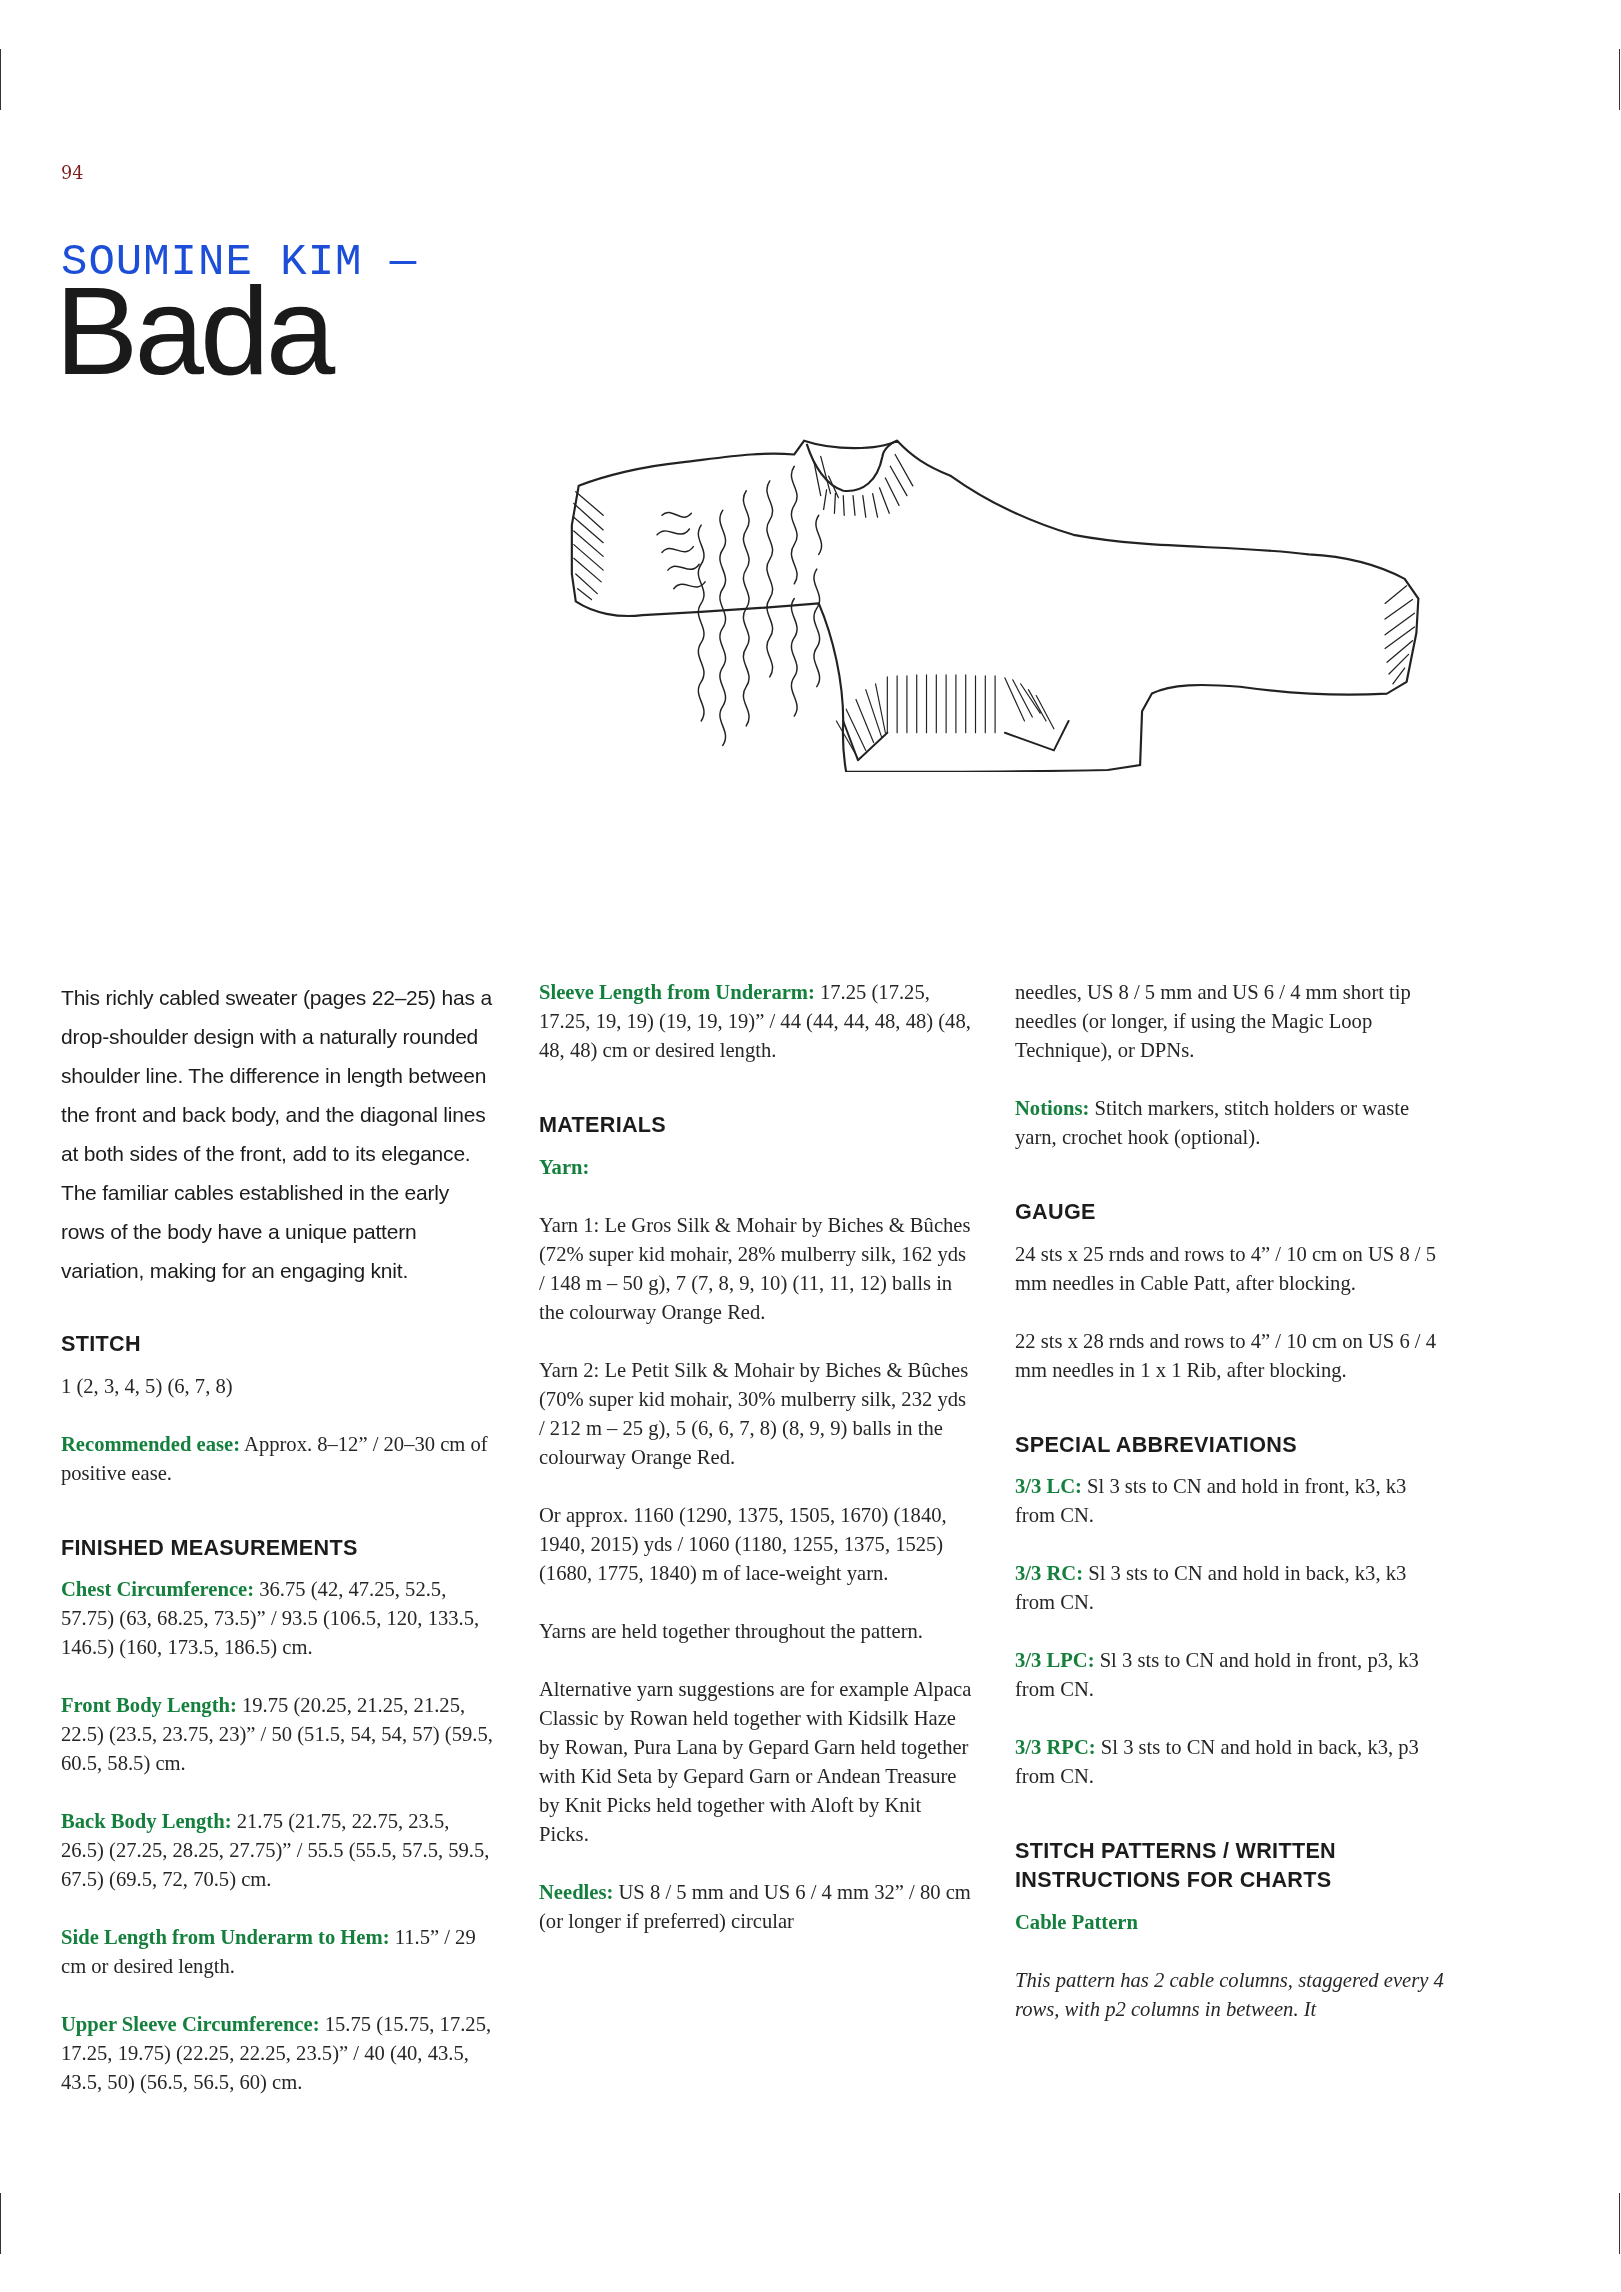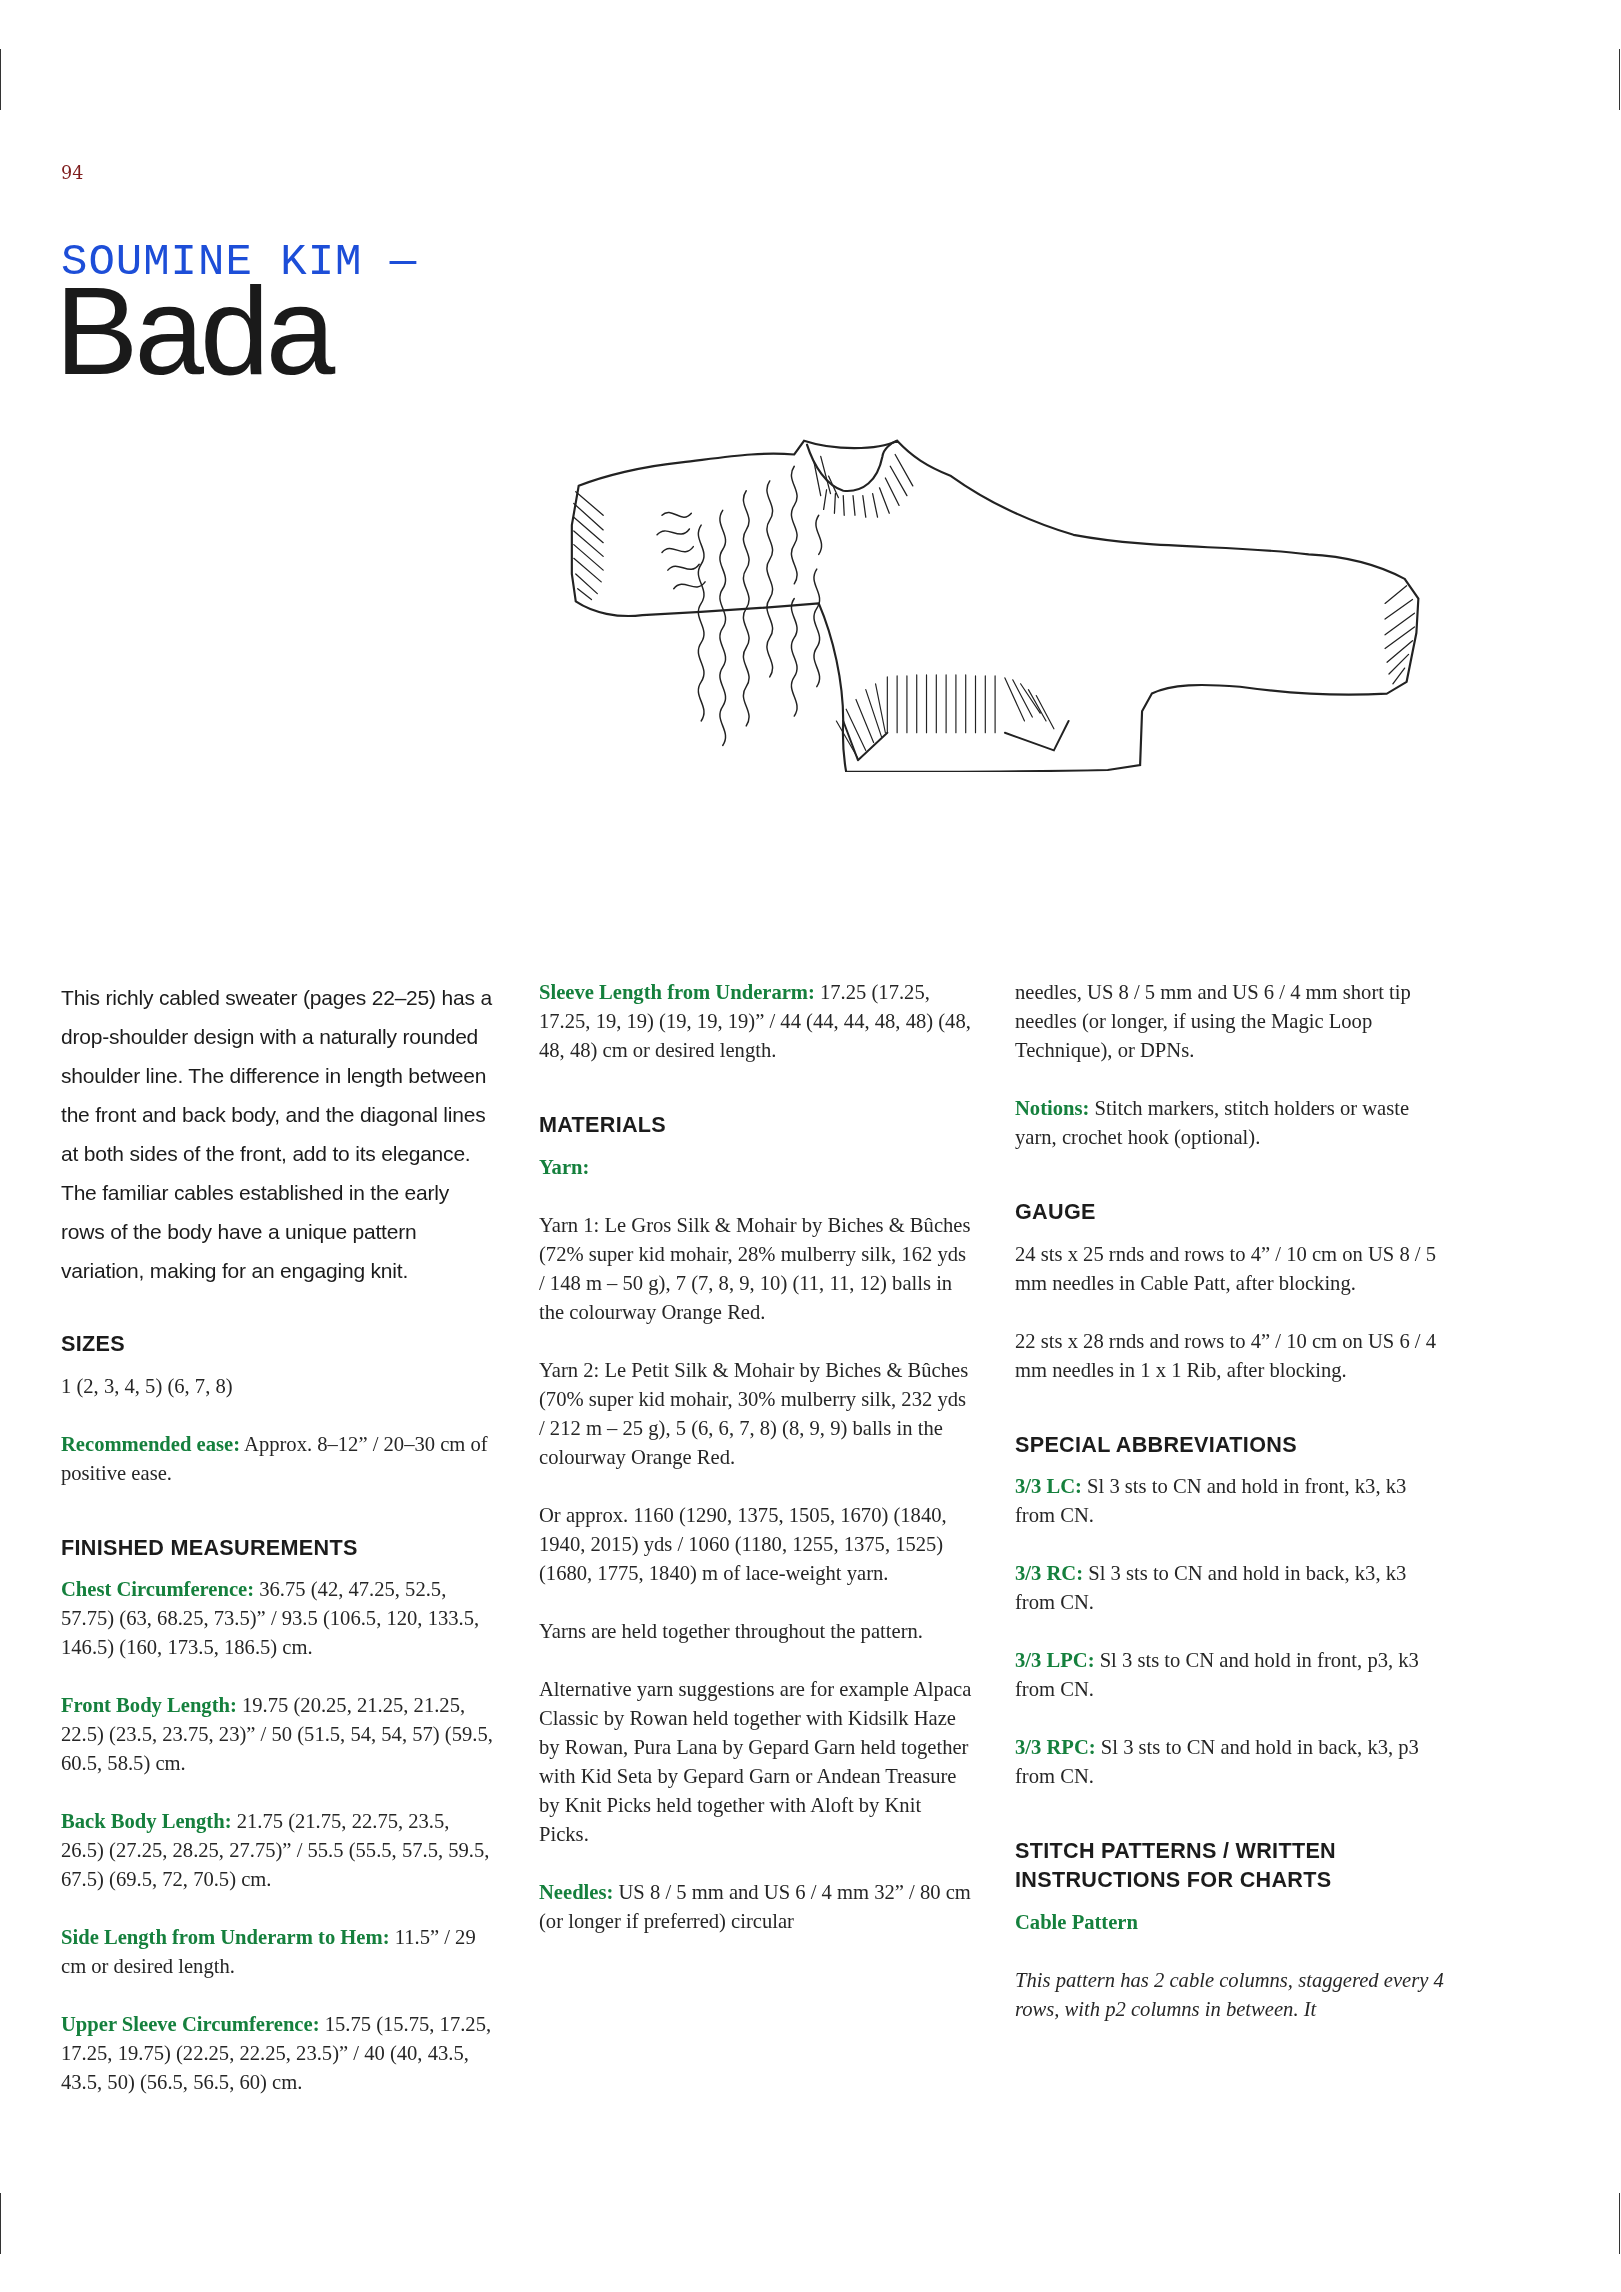--- a/index.html
+++ b/index.html
@@ -58,21 +58,21 @@
     <path d="M330 255 L330 312 M340 254 L340 312 M350 254 L350 312 M360 253 L360 312 M370 253 L370 312 M380 253 L380 312 M390 253 L390 312 M400 253 L400 312 M410 253 L410 312 M420 254 L420 312 M430 254 L430 312 M440 254 L440 312"></path>
     <path d="M278 300 L300 338 M288 288 L308 330 M298 278 L316 322 M308 268 L324 316 M318 262 L328 312"></path>
     <path d="M450 256 L470 300 M458 258 L478 296 M466 262 L486 292 M474 268 L492 300 M482 274 L500 308"></path>
     <path d="M285 300 L300 340 M300 340 L330 312 M450 312 L500 330 L515 300" stroke-width="2"></path>
   </g>
 </svg>
 
 <div class="col col1">
   <p class="intro">This richly cabled sweater (pages 22–25) has a drop-shoulder design with a naturally rounded shoulder line. The difference in length between the front and back body, and the diagonal lines at both sides of the front, add to its elegance. The familiar cables established in the early rows of the body have a unique pattern variation, making for an engaging knit.</p>
 
-  <h2>SIZES</h2>
+  <h2>STITCH</h2>
   <p class="t">1 (2, 3, 4, 5) (6, 7, 8)</p>
   <p class="t"><b>Recommended ease:</b><span> Approx. 8–12” / 20–30 cm of positive ease.</span></p>
 
   <h2 class="sec">FINISHED MEASUREMENTS</h2>
   <p class="t"><b>Chest Circumference:</b><span> 36.75 (42, 47.25, 52.5, 57.75) (63, 68.25, 73.5)” / 93.5 (106.5, 120, 133.5, 146.5) (160, 173.5, 186.5) cm.</span></p>
   <p class="t"><b>Front Body Length:</b><span> 19.75 (20.25, 21.25, 21.25, 22.5) (23.5, 23.75, 23)” / 50 (51.5, 54, 54, 57) (59.5, 60.5, 58.5) cm.</span></p>
   <p class="t"><b>Back Body Length:</b><span> 21.75 (21.75, 22.75, 23.5, 26.5) (27.25, 28.25, 27.75)” / 55.5 (55.5, 57.5, 59.5, 67.5) (69.5, 72, 70.5) cm.</span></p>
   <p class="t"><b>Side Length from Underarm to Hem:</b><span> 11.5” / 29 cm or desired length.</span></p>
   <p class="t"><b>Upper Sleeve Circumference:</b><span> 15.75 (15.75, 17.25, 17.25, 19.75) (22.25, 22.25, 23.5)” / 40 (40, 43.5, 43.5, 50) (56.5, 56.5, 60) cm.</span></p>
 </div>

